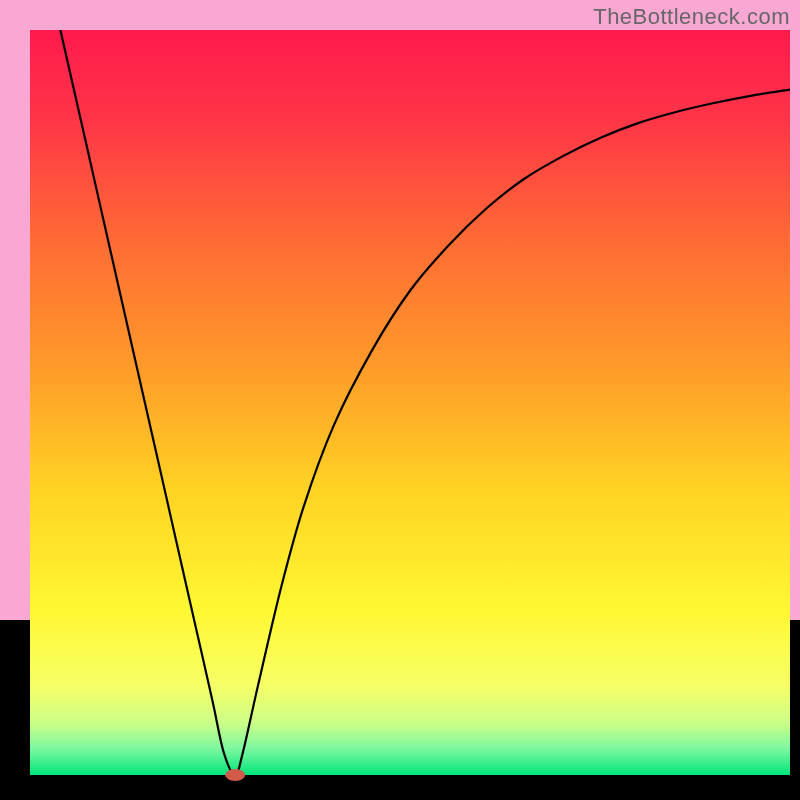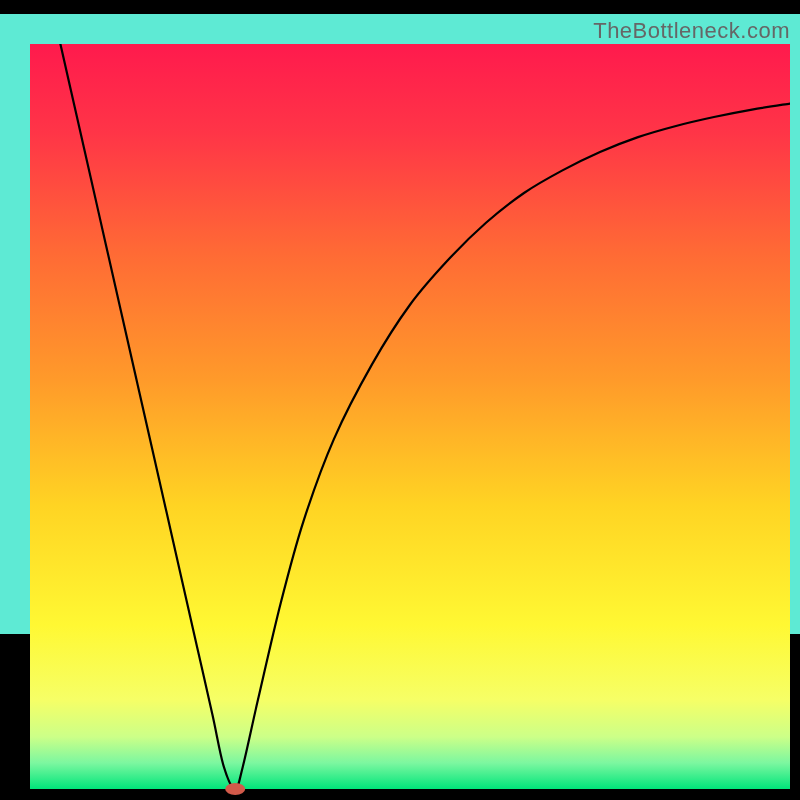--- a/index.html
+++ b/index.html
@@ -8,22 +8,21 @@
     width: 800px;
     height: 800px;
     overflow: hidden;
     background: #000;
     font-family: Arial, Helvetica, sans-serif;
   }
   .frame {
     position: relative;
     width: 800px;
     height: 620px;
-    background: #5eead4;
-    margin-top: 14px;
+    background: #f9a8d4;
   }
   .watermark {
     position: absolute;
     top: 4px;
     right: 10px;
     color: #666;
     font-size: 22px;
     letter-spacing: 0.5px;
     z-index: 10;
     user-select: none;

